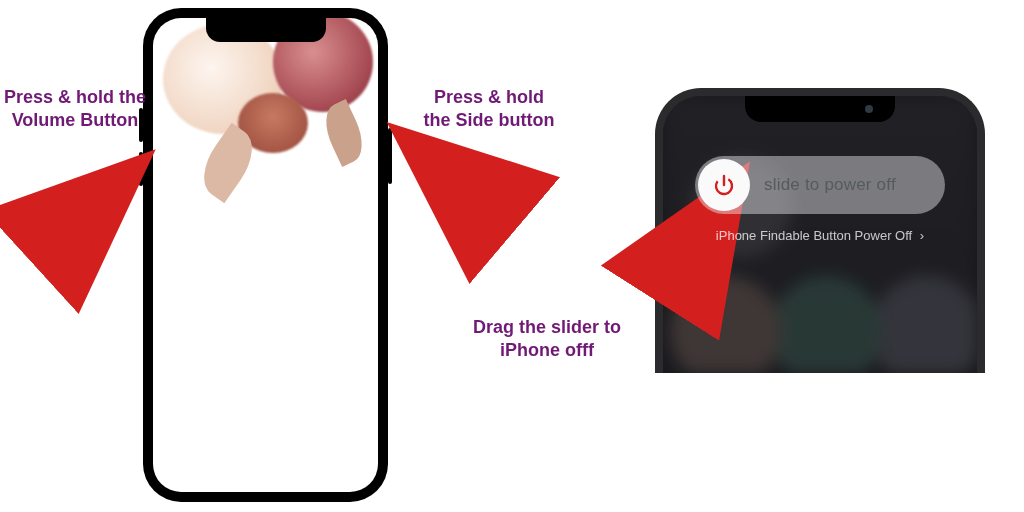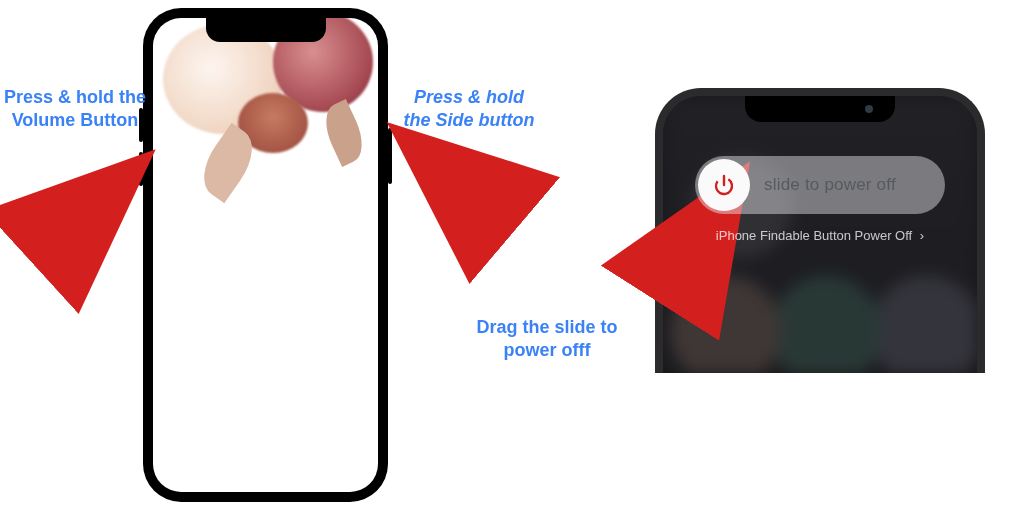--- a/index.html
+++ b/index.html
@@ -139,27 +139,27 @@
     color: rgba(255,255,255,0.75);
     font-size: 13px;
     z-index: 7;
   }
   .findable-row .chev { margin-left: 4px; }
 
   
   .anno {
     position: absolute;
     font-weight: 700;
-    color: #3b82f6;
+    color: #701a75;
     text-align: center;
     line-height: 1.25;
     font-size: 18px;
   }
   .anno-vol  { left: 0;  top: 86px;  width: 150px; }
-  .anno-side { left: 400px; top: 86px; width: 138px; font-style: italic; }
+  .anno-side { left: 420px; top: 86px; width: 138px; }
   .anno-drag { left: 458px; top: 316px; width: 178px; }
 
   
   .arrow { position: absolute; overflow: visible; }
 </style>
 </head>
 <body>
 
 <div class="phone-left">
   <div class="vol-up"></div>
@@ -191,21 +191,21 @@
   </div>
 
   <div class="findable-row">
     <span>iPhone Findable Button Power Off</span>
     <span class="chev">›</span>
   </div>
 </div>
 
 <div class="anno anno-vol">Press &amp; hold the Volume Button</div>
 <div class="anno anno-side">Press &amp; hold the Side button</div>
-<div class="anno anno-drag">Drag the slide to power offf</div>
+<div class="anno anno-drag">Drag the slider to iPhone offf</div>
 
 <svg class="arrow" style="left:30px; top:150px;" width="130" height="120">
   <defs>
     <marker id="ah1" markerWidth="14" markerHeight="14" refX="10" refY="5" orient="auto">
       <polygon points="0,0 12,5 0,10" fill="#d3201f"></polygon>
     </marker>
   </defs>
   <line x1="15" y1="100" x2="105" y2="18" stroke="#d3201f" stroke-width="14" marker-end="url(#ah1)"></line>
 </svg>
 

